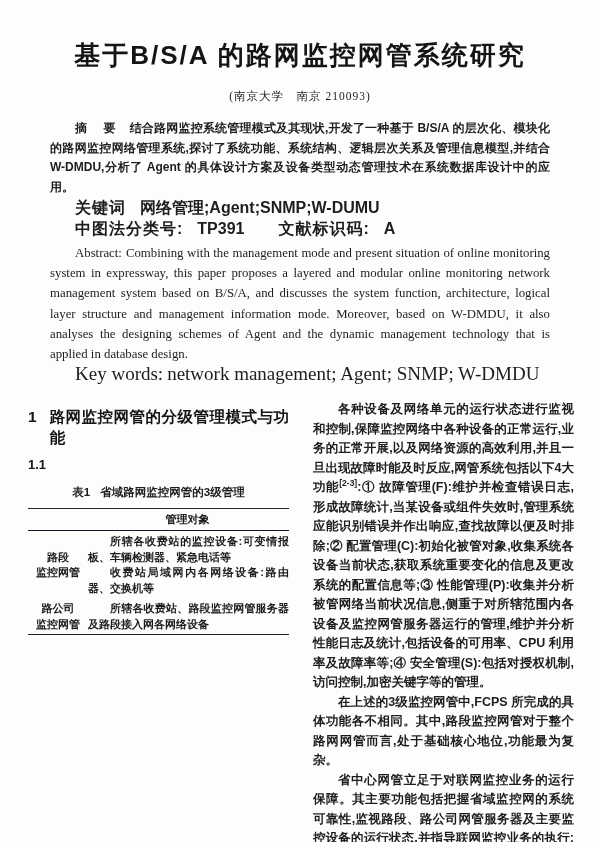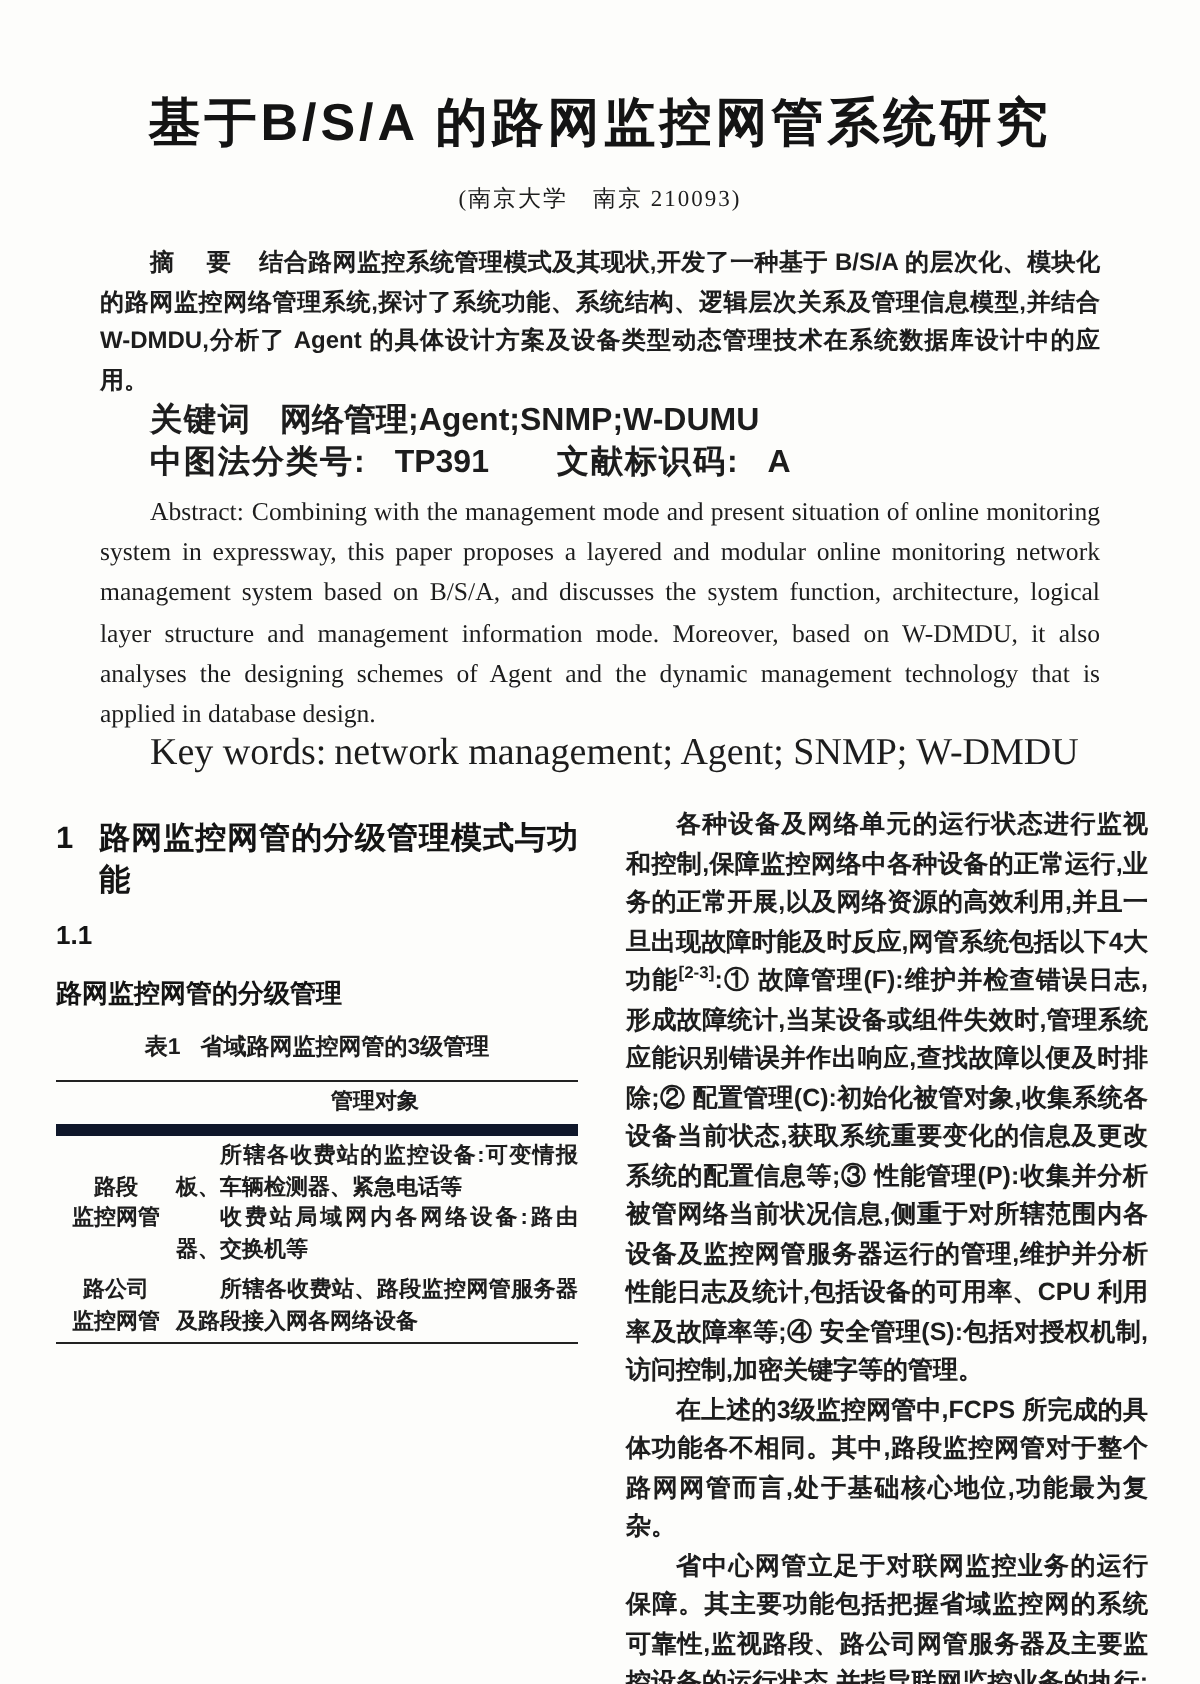--- a/index.html
+++ b/index.html
@@ -4,21 +4,21 @@
 <style>
   html,body { margin:0; padding:0; background:#e8e8e8; }
   .page {
     position:relative; width:600px; height:842px; margin:0 auto;
     background:#fdfdfb; color:#1d1d1d; overflow:hidden;
     font-family:"Liberation Serif", serif;
   }
   
   .headerblock { text-align:center; }
   .title {
-    margin:0; padding-top:44px;
+    margin:16px; padding-top:22px;
     font-family:"Liberation Sans", sans-serif;
     font-size:26px; font-weight:700; letter-spacing:2px; color:#141414;
   }
   .authors {
     margin-top:27px; font-family:"Liberation Sans", sans-serif;
     font-size:14px; font-weight:600; letter-spacing:3px;
   }
   .affiliation { margin-top:13px; font-size:11.5px; letter-spacing:1px; }
   .front { margin:15px 50px 0 50px; }
   .abs-zh {
@@ -48,39 +48,39 @@
     font-size:12.5px; font-weight:600; line-height:19.5px; text-align:justify;
   }
   h2.sec {
     display:flex; gap:13px; margin:6px 0 8px 0;
     font-family:"Liberation Sans", sans-serif;
     font-size:15.5px; font-weight:700; line-height:21px; color:#141414;
   }
   h3.subsec {
     display:flex; gap:11px; margin:7px 0 4px 0;
     font-family:"Liberation Sans", sans-serif;
-    font-size:13px; font-weight:700; line-height:18px; color:#141414;flex-direction:column;
+    font-size:13px; font-weight:700; line-height:18px; color:#141414;
   }
   p.body { margin:0; text-indent:2em; }
   sup.cite { font-size:8.5px; line-height:0; }
   
   .tbl-caption {
     margin:9px 0 5px 0; text-align:center;
     font-family:"Liberation Sans", sans-serif;
     font-size:11.5px; font-weight:700;
   }
   .tbl-caption .lbl { margin-right:10px; }
   .tbl {
     border-top:1.8px solid #222; border-bottom:1.8px solid #222;
     font-family:"Liberation Sans", sans-serif;
     font-size:11px; font-weight:600; line-height:15.5px;
   }
   .tbl-head {
     text-align:center; padding:3px 0 3px 58px;
-    border-bottom:6px solid #0f172a; font-weight:600;
+    border-bottom:1px solid #0f172a; font-weight:600;
   }
   .tbl-row { display:flex; padding:3px 0 2px 0; }
   .tbl-label {
     width:60px; flex-shrink:0; align-self:center;
     text-align:center; white-space:pre-line;
   }
   .tbl-content { flex:1; text-align:justify; }
   .tbl-item { margin:0; text-indent:2em; }
 </style>
 </head>
@@ -108,21 +108,20 @@
   <div class="columns zh-body">
 
     <div class="col">
       <h2 class="sec">
           <span>1</span>
           <span>路网监控网管的分级管理模式与功能</span>
         </h2>
 
       <h3 class="subsec">
           <span>1.1</span>
-          <span>路网监控网管的分级管理</span>
         </h3>
 
 
       <div class="tbl-caption"><span class="lbl">表1</span><span>省域路网监控网管的3级管理</span></div>
 
       <div class="tbl">
         <div class="tbl-head">管理对象</div>
 
         <div class="tbl-row">
           <div class="tbl-label">路段

